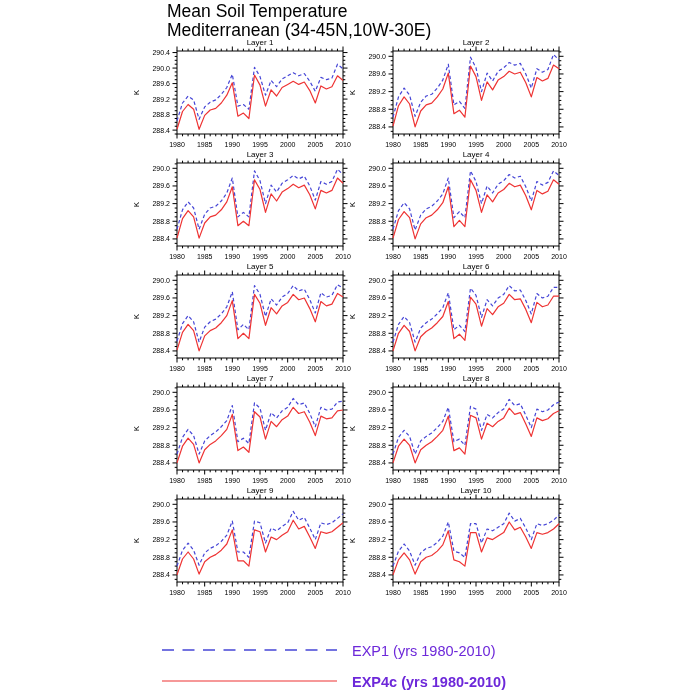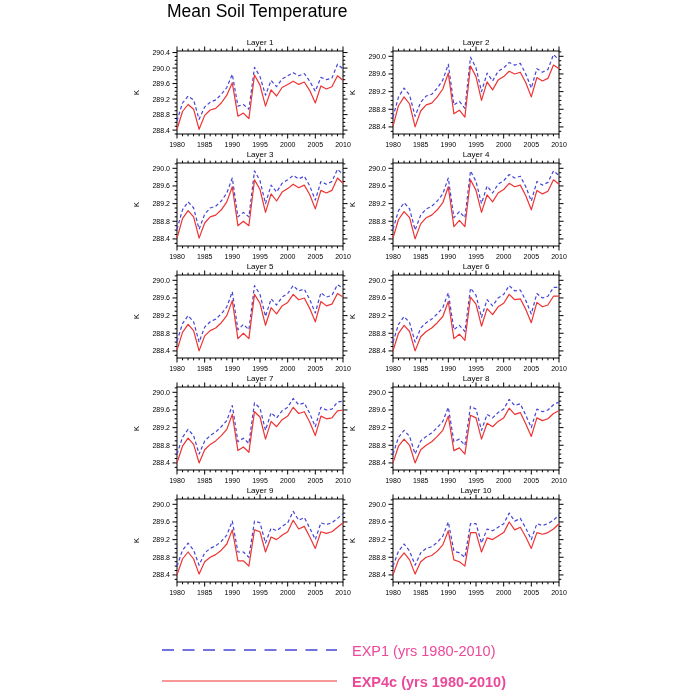--- a/index.html
+++ b/index.html
@@ -1,27 +1,27 @@
 <!DOCTYPE html>
 <html><head>
 <meta charset="utf-8">
 <style>
   html,body{margin:0;padding:0;background:#ffffff;}
   body{width:700px;height:700px;position:relative;font-family:"Liberation Sans","DejaVu Sans",sans-serif;color:#000;}
   #canvas{position:absolute;inset:0;width:700px;height:700px;}
   .page-title{position:absolute;left:167px;top:2px;font-size:17.5px;line-height:19px;white-space:pre;color:#000;}
   .legend-row{position:absolute;left:0;width:700px;height:20px;}
   .legend-row svg{position:absolute;left:162px;top:0;overflow:visible;}
-  .legend-label{position:absolute;left:352px;top:0;font-size:14.5px;line-height:20px;color:#ec4899;}
+  .legend-label{position:absolute;left:352px;top:0;font-size:14.5px;line-height:20px;color:#6d28d9;}
 </style>
 </head>
 <body>
 
 <div id="canvas">
-  <div class="page-title"><span>Mean Soil Temperature</span><br></div>
+  <div class="page-title"><span>Mean Soil Temperature</span><br><span>Mediterranean (34-45N,10W-30E)</span></div>
 
   <div id="subplots">
       <svg width="234" height="119" style="position:absolute;left:127px;top:33px;overflow:visible;">
         <g transform="translate(50,18)">
           <rect x="0" y="0" width="166" height="83" fill="none" stroke="#000000" stroke-width="1"></rect>
           <g stroke="#000000" stroke-width="1">
             <line x1="0" y1="83" x2="0" y2="87.5"></line>
             <line x1="0" y1="0" x2="0" y2="-4.5"></line>
             <line x1="5.533333333333333" y1="83" x2="5.533333333333333" y2="85.3"></line>
             <line x1="5.533333333333333" y1="0" x2="5.533333333333333" y2="-2.3"></line>

